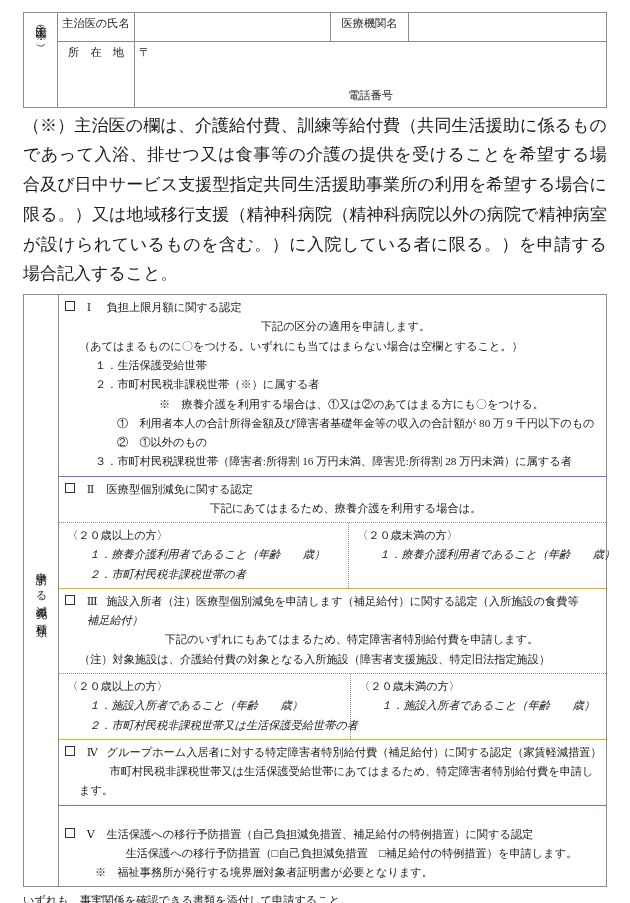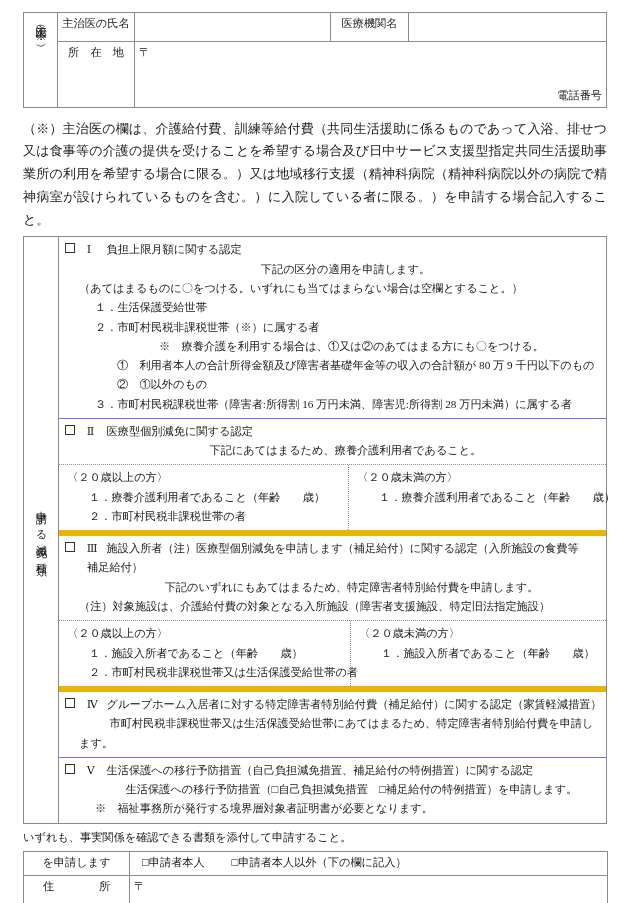--- a/index.html
+++ b/index.html
@@ -41,32 +41,32 @@
     text-orientation: upright;
     letter-spacing: 2px;
     text-align: center;
     white-space: nowrap;
     margin: 0 auto;
     line-height: 1;
   }
   .ctr { text-align: center; }
   .mid { vertical-align: middle; }
   .tel {
-    text-align: right;
+    text-align: center;
     display: block;
   }
   .postal { display: block; }
 
   
   .note {
-    margin: 10px 0 5px 0;
+    margin: 3px 0 5px 0;
     text-align: justify;
     text-justify: inter-character;
     line-height: 1.75;
-    font-size: 13px;
+    font-size: 17px;
   }
 
   
   table.main {
     border-collapse: collapse;
     width: 584px;
     table-layout: fixed;
     border: 1px solid #8b8b8b;
   }
   td.sidecol {
@@ -77,59 +77,59 @@
     padding: 0;
   }
   td.body {
     padding: 0;
     vertical-align: top;
   }
   .sect {
     padding: 3px 6px 4px 6px;
     border-bottom: 1px solid #8b5cf6;
   }
-  .sect:last-child { border-bottom: none; }
+  .sect:last-child { border-bottom: none; margin-top: 16px; }
   .sect.dotted-bottom { border-bottom: 1px dotted #8b8b8b; }
   .line { line-height: 1.72; white-space: nowrap; }
   .cb {
     display: inline-block;
     width: 8px;
     height: 8px;
     border: 1px solid #333;
     margin-right: 9px;
     vertical-align: 0px;
   }
   .rn {
     display: inline-block;
     min-width: 17px;
   }
   .i1 { padding-left: 26px; text-align: center; }
   .i2 { padding-left: 14px; }
   .i3 { padding-left: 38px; text-align: center; }
   .i4 { padding-left: 52px; }
   .i5 { padding-left: 30px; }
-  .i6 { padding-left: 22px; }
+  .i6 { padding-left: 22px; font-style: italic; }
 
   
   .split {
     display: flex;
     width: 100%;
   }
   .split > .half {
     padding: 3px 6px 4px 8px;
     box-sizing: border-box;
   }
   .split > .half.left {
     width: 292px;
     border-right: 1px dotted #8b8b8b;
   }
   .split > .half.right {
     width: 257px;
   }
-  .splitwrap { border-bottom: 6px solid #eab308; }
+  .splitwrap { border-bottom: 1px solid #eab308; }
   .splitwrap:last-child { border-bottom: none; }
 
   .midnote {
     margin: 5px 0 5px 0;
     font-size: 11.2px;
   }
 
   
   table.bottom td { height: 19px; }
   .tall { height: 46px !important; }
@@ -192,21 +192,21 @@
           <div class="line i4">②　①以外のもの</div>
           <div class="line i5">３．市町村民税課税世帯（障害者:所得割 16 万円未満、障害児:所得割 28 万円未満）に属する者</div>
         </div>
 
         <div class="sect dotted-bottom">
           <div class="line">
             <span class="cb"></span>
             <span class="rn">Ⅱ</span>
             <span>医療型個別減免に関する認定</span>
           </div>
-          <div class="line i1">下記にあてはまるため、療養介護利用者であること。</div>
+          <div class="line i1">下記にあてはまるため、療養介護を利用する場合は。</div>
         </div>
         <div class="splitwrap">
           <div class="split">
             <div class="half left">
               <div class="line">〈２０歳以上の方〉</div>
               <div class="line i6">１．療養介護利用者であること（年齢　　歳）</div>
               <div class="line i6">２．市町村民税非課税世帯の者</div>
             </div>
             <div class="half right">
               <div class="line">〈２０歳未満の方〉</div>

